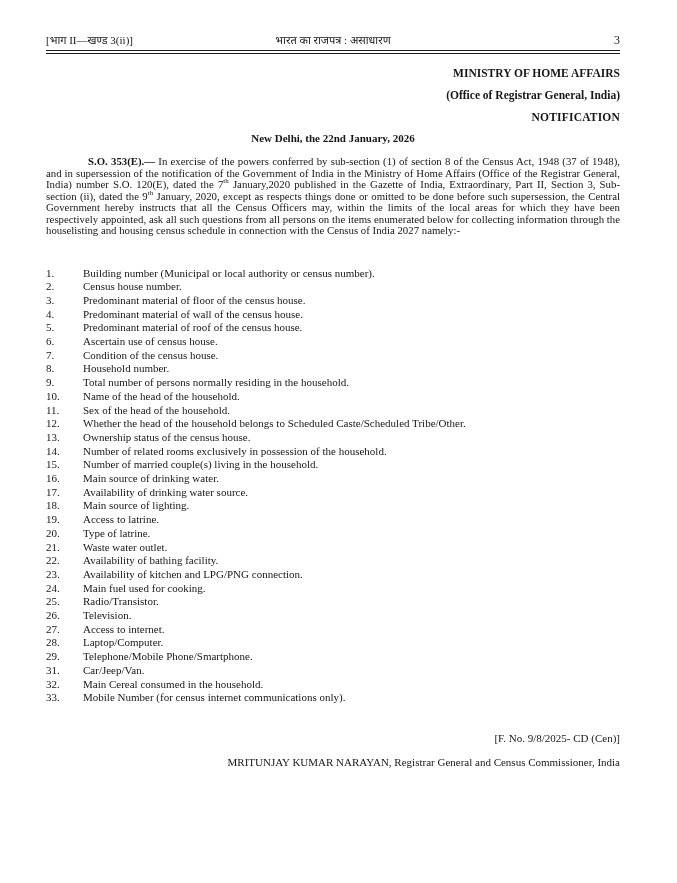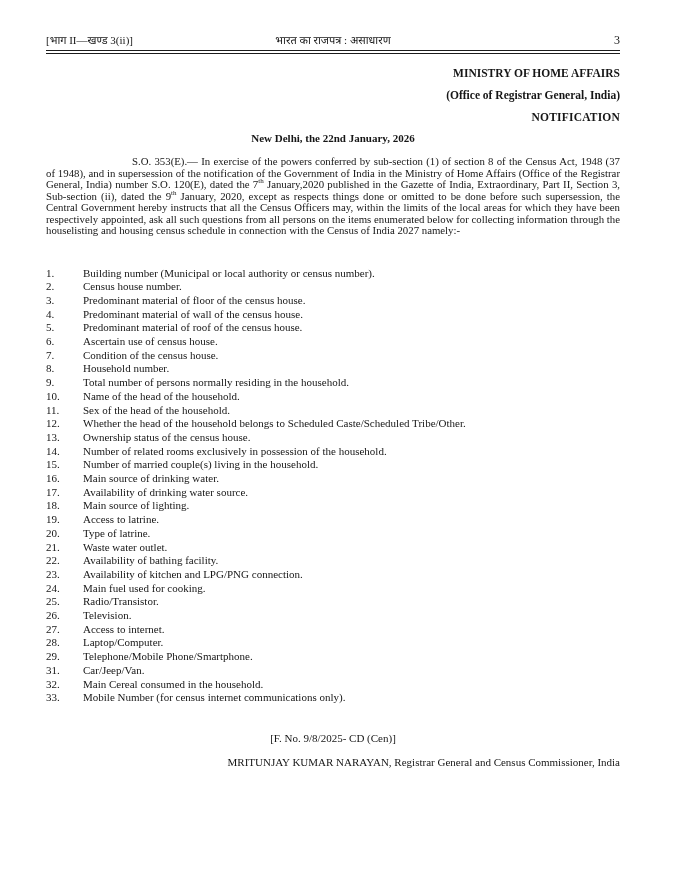--- a/index.html
+++ b/index.html
@@ -54,39 +54,39 @@
     font-weight: bold;
   }
   
   .body-para {
     margin-top: 9px;
     font-size: 10.8px;
     line-height: 11.5px;
     text-align: justify;
     text-indent: 42px;
   }
-  .body-para .lead { font-weight: normal; margin-left: 44px; }
+  .body-para .lead { font-weight: bold; }
   sup {
     font-size: 7px;
     line-height: 0;
     vertical-align: super;
   }
   
   .q-list {
     margin-top: 30px;
     font-size: 11px;
     line-height: 13.7px;
   }
   .q-row { display: flex; }
   .q-num { flex: 0 0 37px; }
   .q-txt { flex: 1; }
   
   .file-no {
     margin-top: 27px;
-    text-align: center;
+    text-align: right;
     font-size: 11px;
     line-height: 13px;
   }
   .signature {
     margin-top: 10px;
     text-align: right;
     font-size: 11px;
     line-height: 13px;
   }
 </style>

